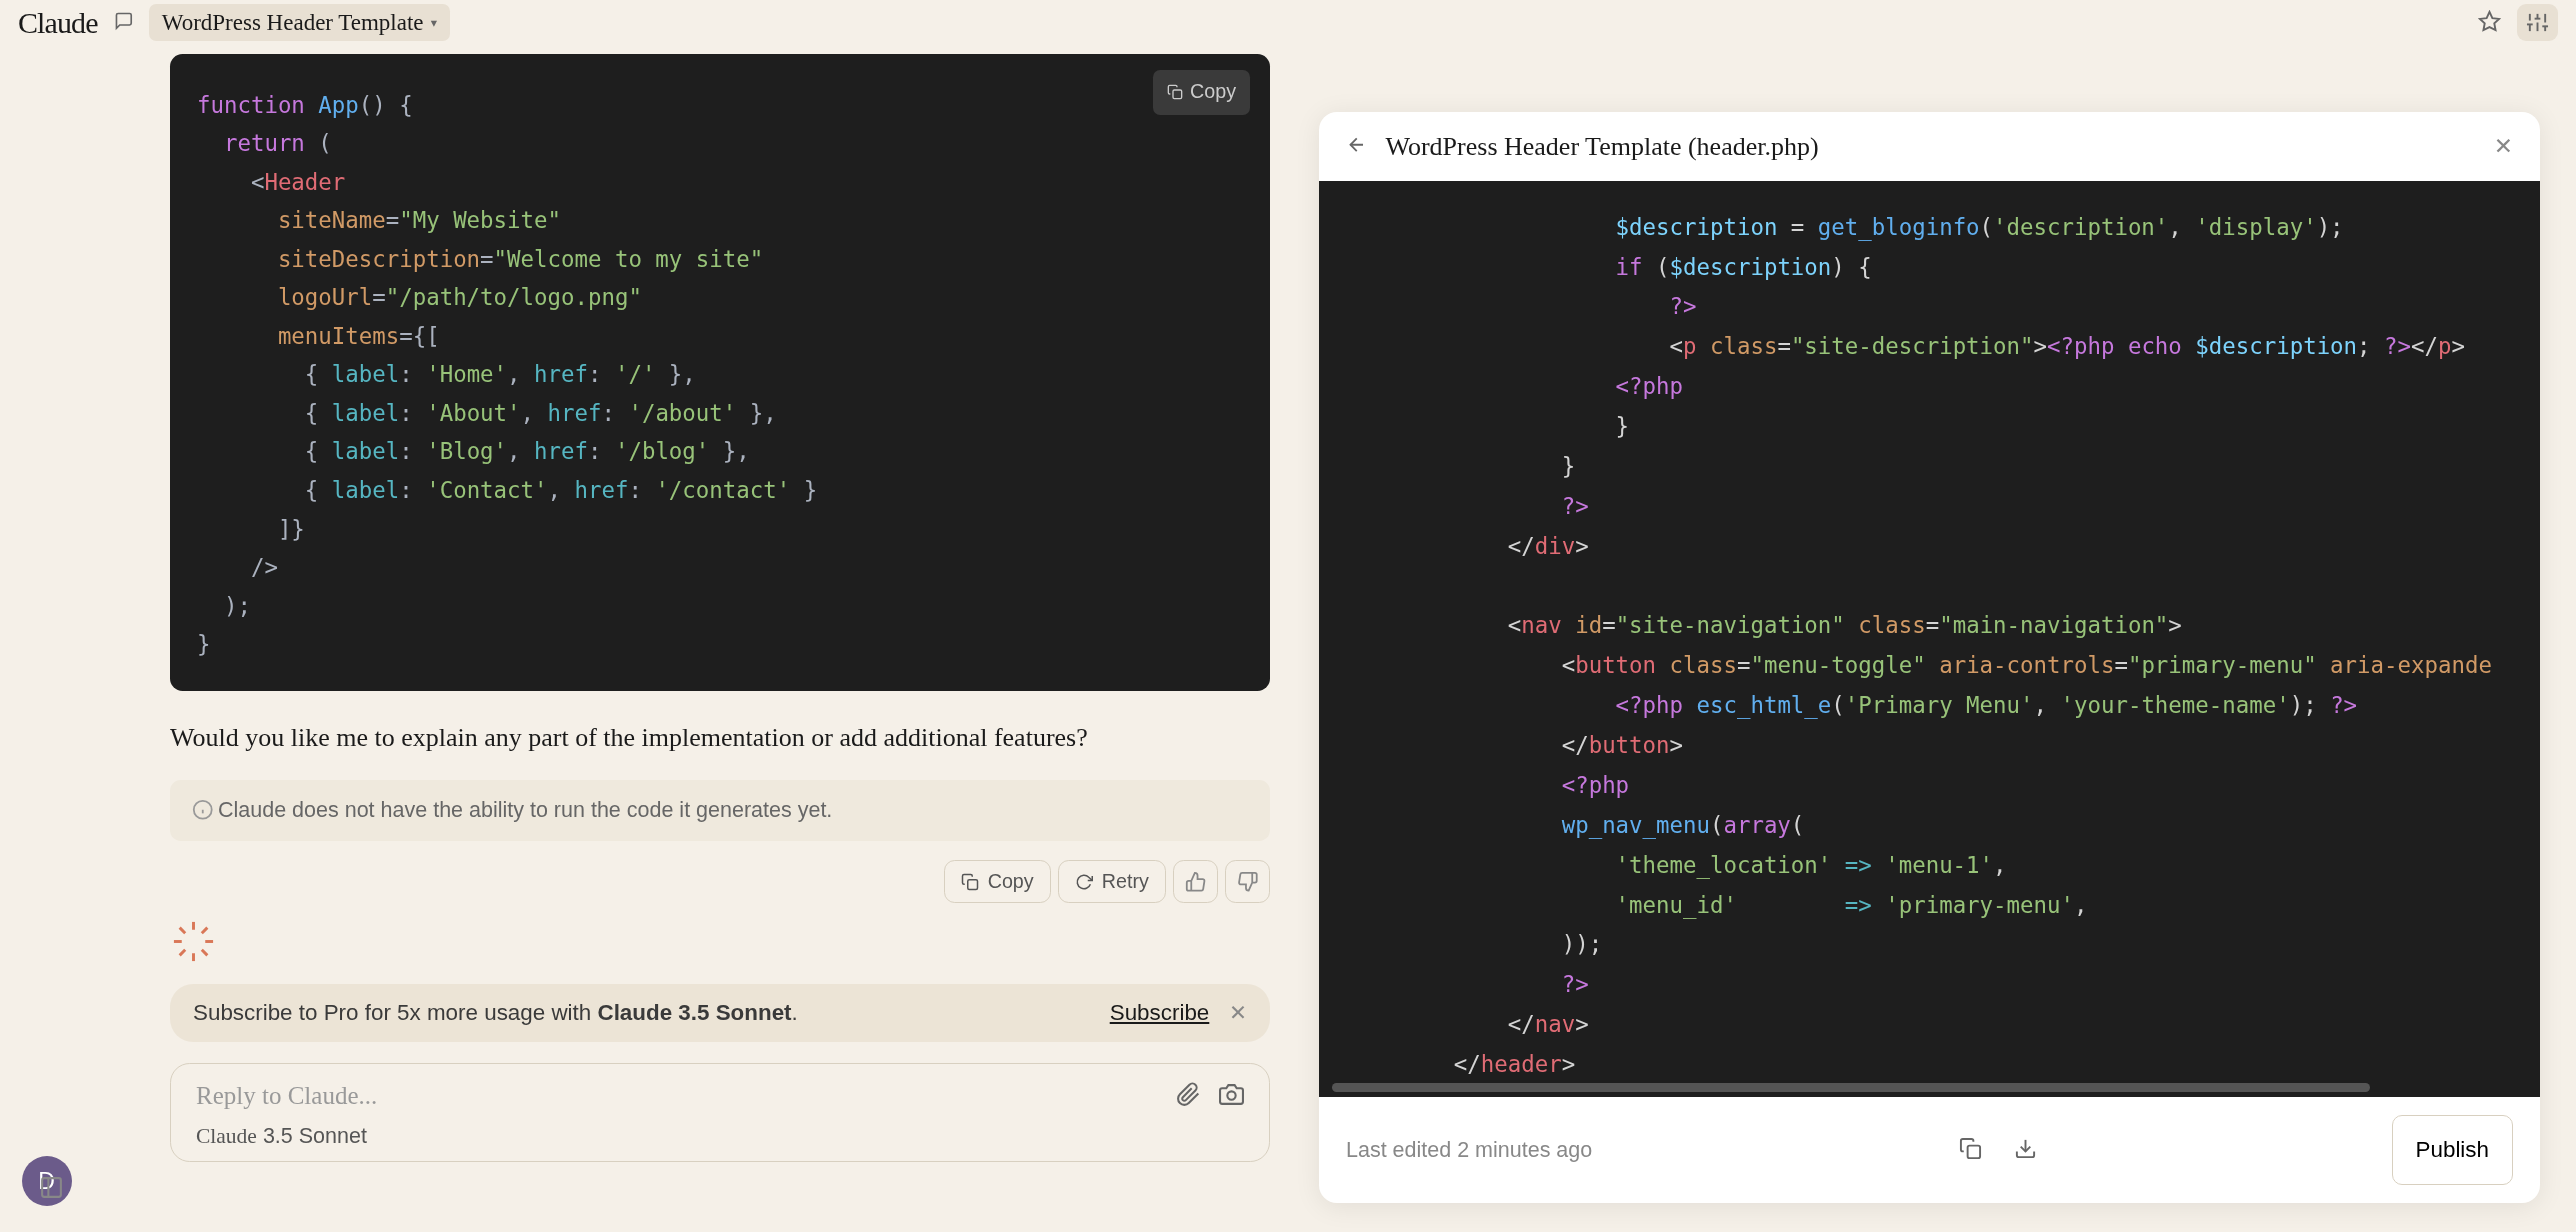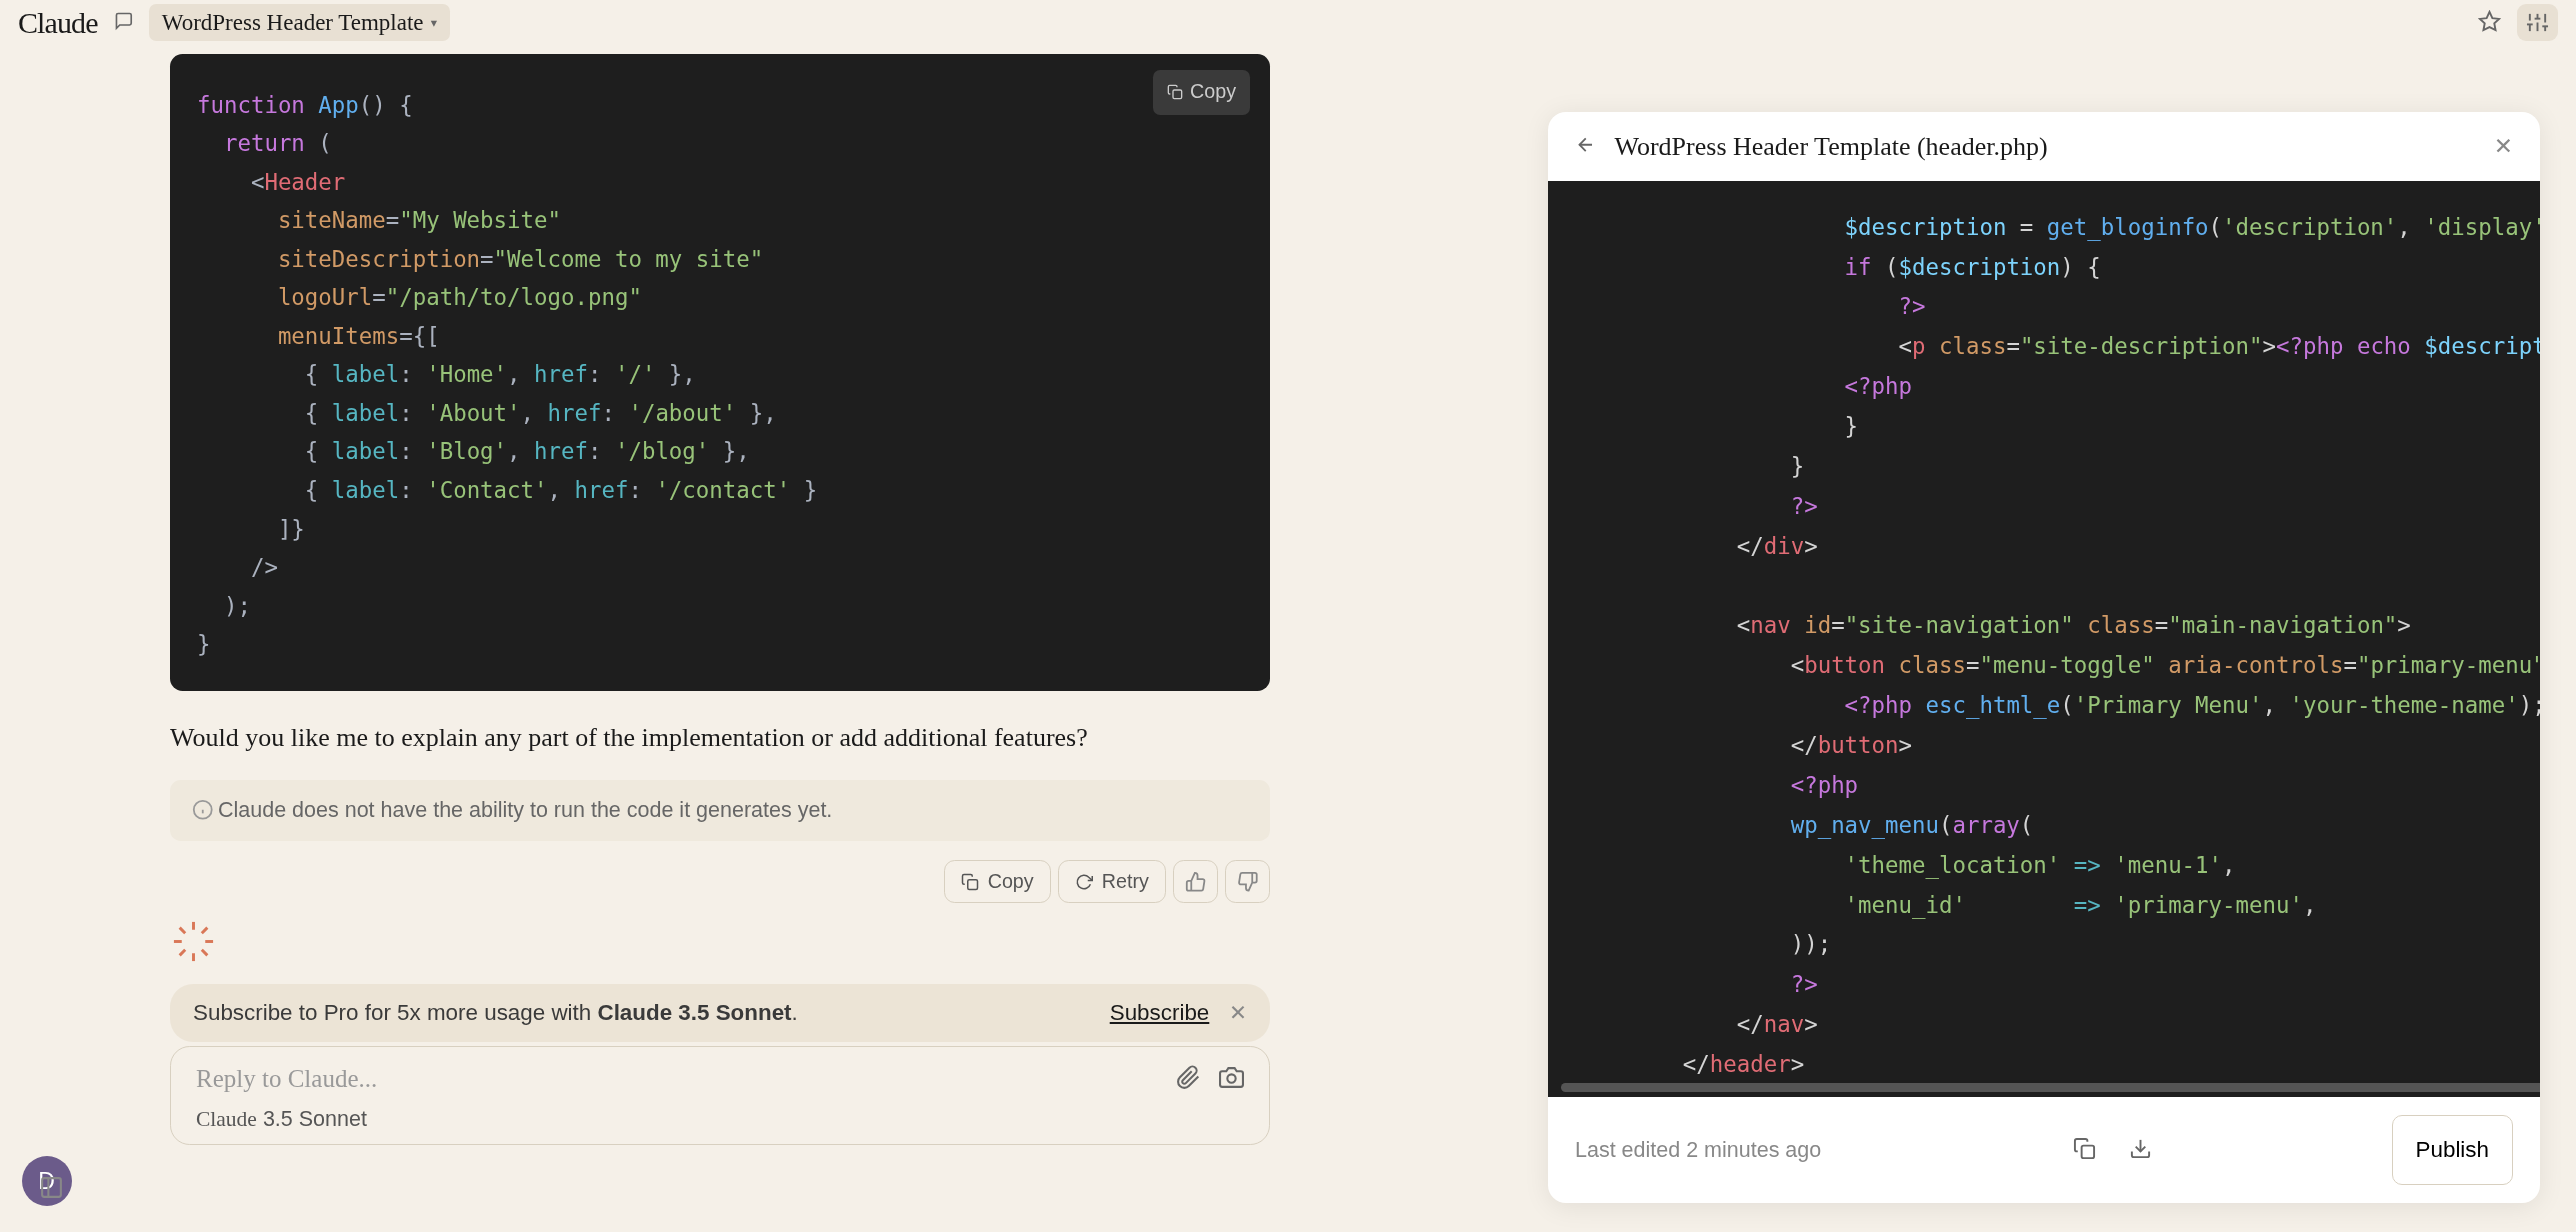--- a/index.html
+++ b/index.html
@@ -27,37 +27,37 @@
 
 .note-banner { background:#efe9dd; border-radius:10.7px; padding:18px 21.5px; font-size:21.5px; color:#666; display:flex; gap:5px; align-items:center; margin-bottom:19.7px; }
 
 .action-row { display:flex; justify-content:flex-end; gap:7.2px; margin-bottom:14.3px; }
 .action-pill { border:0.9px solid #d8d0c0; border-radius:10.7px; padding:9px 16px; font-size:19.7px; color:#555; display:flex; gap:9px; align-items:center; background:#f5f0e8; }
 .thumb-btn { width:21.5px; height:21.5px; color:#888; }
 
 .loading-icon { width:47px; height:47px; }
 
 
-.sub-banner { background:#ece4d6; border-radius:23px; padding:16px 23px; display:flex; align-items:center; font-size:22.4px; margin-bottom:4px; }
+.sub-banner { background:#ece4d6; border-radius:23px; padding:16px 23px; display:flex; align-items:center; font-size:22.4px; margin-bottom:21px; }
 .sub-banner .msg { color:#3a3a3a; }
 .sub-banner b { font-weight:600; }
 .sub-link { margin-left:auto; color:#1a1a1a; text-decoration:underline; font-weight:500; }
 .close-x { margin-left:19.7px; color:#888; font-size:21.5px; }
 
 
 .reply-box { border:0.9px solid #d8d0c0; border-radius:19.7px; padding:18px 25px 12.5px; background:#f5f0e8; }
 .reply-row1 { display:flex; align-items:center; }
 .reply-placeholder { font-size:25px; color:#999; font-family:Georgia,serif; flex:1; }
 .reply-icons { display:flex; gap:18px; }
 .reply-icons svg { width:25px; height:25px; color:#666; }
 .reply-model { margin-top:14.3px; font-size:21.5px; color:#555; }
 .reply-model .mf { font-family:Georgia,serif; }
 
 
-.artifact { position:absolute; right:36px; top:112px; width:992px; height:1091px; background:#fff; border-radius:18px; box-shadow:0 3.6px 27px rgba(0,0,0,.08); display:flex; flex-direction:column; overflow:hidden; }
+.artifact { position:absolute; right:36px; top:112px; width:1221px; height:1091px; background:#fff; border-radius:18px; box-shadow:0 3.6px 27px rgba(0,0,0,.08); display:flex; flex-direction:column; overflow:hidden; }
 .art-head { display:flex; align-items:center; padding:19.7px 27px; gap:18px; }
 .art-title { font-family:Georgia,serif; font-size:26px; }
 .art-close { margin-left:auto; color:#888; font-size:23px; }
 .art-code { background:#1e1e1e; color:#d4d4d4; flex:1; padding:14.3px 27px; font-family:ui-monospace,Menlo,monospace; font-size:22.4px; line-height:1.78; overflow:hidden; position:relative; }
 .art-code .hscroll { position:absolute; left:12.5px; right:12.5px; bottom:5.4px; height:9px; background:#555; border-radius:4.5px; width:1038px; }
 .art-foot { display:flex; align-items:center; padding:18px 27px; gap:20px; }
 .art-foot .ts { color:#888; font-size:21.5px; }
 .pub-btn { margin-left:auto; border:0.9px solid #d8d0c0; padding:21px 23px; border-radius:10px; font-size:22.4px; background:#fff; }
 .foot-icon { width:23px; height:23px; color:#666; margin-left:12.5px; }
 

